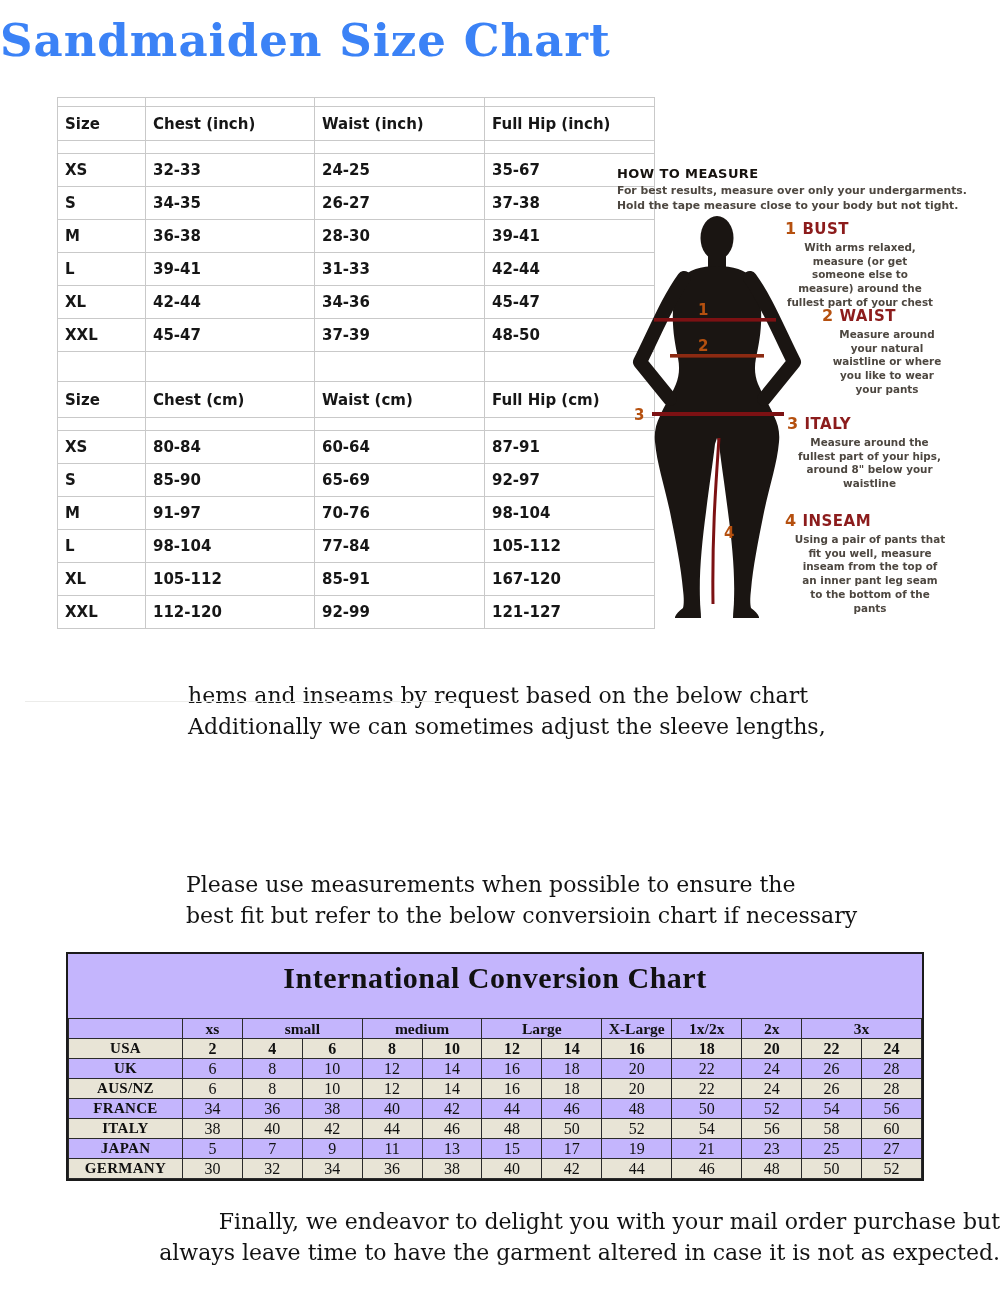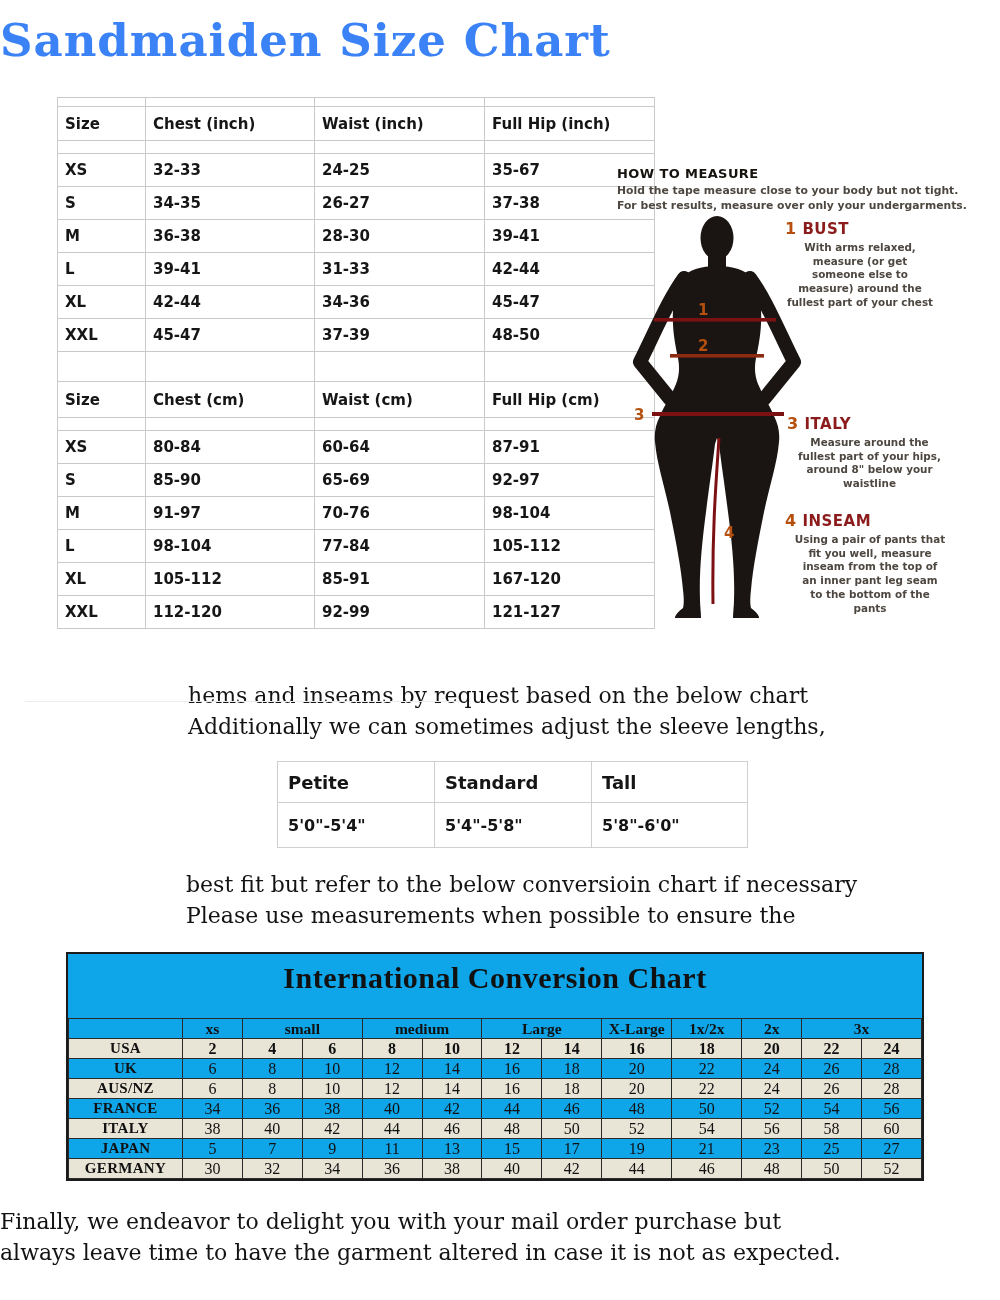--- a/index.html
+++ b/index.html
@@ -23,31 +23,31 @@
   .htm-title{font:bold 13px "DejaVu Sans",sans-serif;color:#16120e;letter-spacing:.4px;margin:0 0 3px 0;}
   .htm-intro div{font:bold 10.8px/1.35 "DejaVu Sans",sans-serif;color:#4d4740;white-space:nowrap;}
   .step h4{margin:0 0 3px 0;font:bold 15px "DejaVu Sans",sans-serif;letter-spacing:.5px;}
   .step .num{color:#b5500f;font-size:16px;}
   .step .lbl{color:#8c1c1c;}
   .step .ln{font:bold 10.4px/1.32 "DejaVu Sans",sans-serif;color:#4d4740;white-space:nowrap;text-align:center;}
 
   
   .serif-note{font-family:"DejaVu Serif",serif;font-size:22px;line-height:31px;color:#131313;}
   .serif-note div{white-space:nowrap;}
-  .center{text-align:left;width:100%;left:0;}
+  .center{text-align:right;width:100%;left:0;}
 
   
   table.height-tbl{border-collapse:collapse;table-layout:fixed;}
   table.height-tbl td{border:1px solid #cfcfcf;padding:0 0 0 10px;white-space:nowrap;
     font-family:"DejaVu Sans",sans-serif;font-weight:bold;color:#151515;}
   .height-tbl .h-row td{height:40px;font-size:18px;}
   .height-tbl .v-row td{height:44px;font-size:16px;}
 
   
-  .conv{border:2px solid #1b1b1b;background:#0ea5e9;}
+  .conv{border:2px solid #1b1b1b;background:#c4b5fd;}
   .conv-title{font-family:"Liberation Serif",serif;font-weight:bold;font-size:30px;
     color:#111;text-align:center;padding-top:7px;letter-spacing:.5px;}
   .conv table{border-collapse:collapse;width:100%;table-layout:fixed;margin-top:23px;
     font-family:"Liberation Serif",serif;}
   .conv td,.conv th{border:1px solid #2b2b2b;text-align:center;height:19px;line-height:19px;
     padding:0;overflow:hidden;font-size:16px;color:#111;}
   .conv th{font-weight:bold;font-size:15.5px;}
   .conv .country{font-weight:bold;font-size:15px;letter-spacing:.3px;}
   .conv tr.beige{background:#e8e4d6;}
   .conv td.val{font-weight:bold;}
@@ -176,22 +176,22 @@
       <td>112-120</td>
       <td>92-99</td>
       <td>121-127</td>
     </tr>
   </tbody>
     </table>
 
   <div class="abs" style="left:617px;top:166px;width:383px;height:470px;">
     <div class="htm-title">HOW TO MEASURE</div>
     <div class="htm-intro">
+      <div>For best results, measure over only your undergarments.</div>
       <div>Hold the tape measure close to your body but not tight.</div>
-      <div>For best results, measure over only your undergarments.</div>
     </div>
 
     <svg class="abs" style="left:2px;top:46px;" width="196" height="408" viewBox="0 0 190 408">
       <g fill="#1a1512">
         <ellipse cx="95" cy="26" rx="16.5" ry="22"></ellipse>
         <rect x="86" y="36" width="18" height="22"></rect>
         <path d="M95,54
           C111,54 124,58 130,66 C136,74 138,86 139,98
           C140,116 137,132 134,146 C132,156 133,164 136,172
           C141,184 148,194 152,204 C156,212 158,220 157,230
@@ -224,20 +224,28 @@
 
     <div class="abs step" style="left:168px;top:53px;width:150px;">
       <h4><span class="num">1</span> <span class="lbl">BUST</span></h4>
       <div class="ln">With arms relaxed,</div>
       <div class="ln">measure (or get</div>
       <div class="ln">someone else to</div>
       <div class="ln">measure) around the</div>
       <div class="ln">fullest part of your chest</div>
     </div>
 
+    <div class="abs step" style="left:205px;top:140px;width:130px;">
+      <h4><span class="num">2</span> <span class="lbl">WAIST</span></h4>
+      <div class="ln">Measure around</div>
+      <div class="ln">your natural</div>
+      <div class="ln">waistline or where</div>
+      <div class="ln">you like to wear</div>
+      <div class="ln">your pants</div>
+    </div>
 
     <div class="abs step" style="left:170px;top:248px;width:165px;">
       <h4><span class="num">3</span> <span class="lbl">ITALY</span></h4>
       <div class="ln">Measure around  the</div>
       <div class="ln">fullest part of your hips,</div>
       <div class="ln">around  8" below your</div>
       <div class="ln">waistline</div>
     </div>
 
     <div class="abs step" style="left:168px;top:345px;width:170px;">
@@ -250,43 +258,24 @@
       <div class="ln">pants</div>
     </div>
   </div>
 
   <div class="abs serif-note" style="left:188px;top:680px;">
     <div>hems and inseams by request based on the below chart</div>
     <div>Additionally we can sometimes adjust the sleeve lengths,</div>
   </div>
   <div class="abs faint-line" style="left:25px;top:701px;width:435px;"></div>
 
-  <table class="abs height-tbl" style="left:277px;top:761px;width:470px;">
-    <colgroup>
-        <col style="width:157px">
-        <col style="width:157px">
-        <col style="width:156px">
-      </colgroup>
-    <tbody>
-        <tr class="h-row">
-      <td>Petite</td>
-      <td>Standard</td>
-      <td>Tall</td>
-    </tr>
-    <tr class="v-row">
-      <td>5'0"-5'4"</td>
-      <td>5'4"-5'8"</td>
-      <td>5'8"-6'0"</td>
-    </tr>
-  </tbody>
-    </table>
 
   <div class="abs serif-note" style="left:186px;top:869px;">
+    <div>Please use measurements when possible to ensure the</div>
     <div>best fit but refer to the below conversioin chart if necessary</div>
-    <div>Please use measurements when possible to ensure the</div>
   </div>
 
   <div class="abs conv" style="left:66px;top:952px;width:854px;">
     <div class="conv-title">International Conversion Chart</div>
     <table>
       <colgroup>
         <col style="width:114px">
           <col>
           <col>
           <col>

